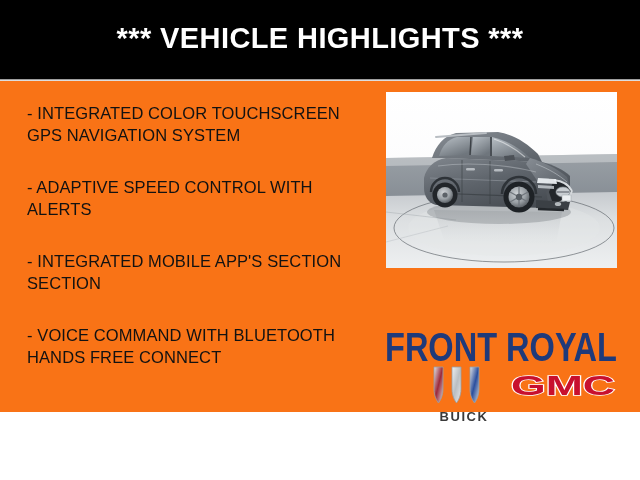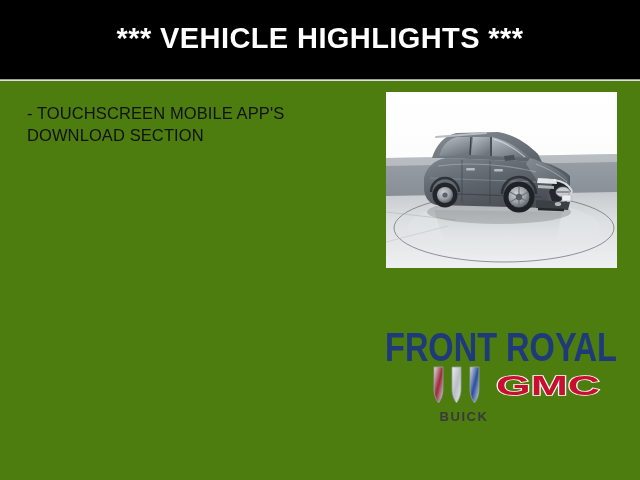--- a/index.html
+++ b/index.html
@@ -10,22 +10,22 @@
   body {
     width: 640px;
     height: 480px;
     overflow: hidden;
     font-family: "Liberation Sans", sans-serif;
     position: relative;
   }
   #page {
     position: relative;
     width: 640px;
-    height: 480px;
-    background: #4d7c0f;
+    height: 412px;
+    background: #f97316;
   }
 
   
   .header-banner {
     position: absolute;
     left: 0;
     top: 0;
     width: 640px;
     height: 79px;
     background: #000000;
@@ -104,40 +104,43 @@
     position: absolute;
     left: 38px;
     top: 47px;
     width: 88px;
     height: 63px;
   }
   .buick-svg { display: block; width: 88px; height: 63px; }
 
   .gmc-mark {
     position: absolute;
-    left: 110px;
+    left: 125px;
     top: 53px;
     width: 112px;
     height: 34px;
     text-decoration: underline;
   }
   .gmc-svg { display: block; width: 112px; height: 34px; }
 </style>
 </head>
 <body>
 
 <div id="page">
 
   <div class="header-banner">
     <div class="header-title">*** VEHICLE HIGHLIGHTS ***</div>
   </div>
   <div class="header-rule"></div>
 
   <div class="highlights">
-    <div class="highlight-item">- TOUCHSCREEN MOBILE APP'S DOWNLOAD SECTION</div>
+    <div class="highlight-item">- INTEGRATED COLOR TOUCHSCREEN GPS NAVIGATION SYSTEM</div>
+    <div class="highlight-item">- ADAPTIVE SPEED CONTROL WITH ALERTS</div>
+    <div class="highlight-item">- INTEGRATED MOBILE APP'S SECTION SECTION</div>
+    <div class="highlight-item">- VOICE COMMAND WITH BLUETOOTH HANDS FREE CONNECT</div>
   </div>
 
   <div class="vehicle-photo">
     <svg class="photo-svg" viewBox="0 0 231 176" xmlns="http://www.w3.org/2000/svg">
       <defs>
         <linearGradient id="backdropGrad" x1="0" y1="0" x2="0" y2="1">
           <stop offset="0%" stop-color="#ffffff"></stop>
           <stop offset="55%" stop-color="#fbfbfc"></stop>
           <stop offset="100%" stop-color="#f2f3f4"></stop>
         </linearGradient>

